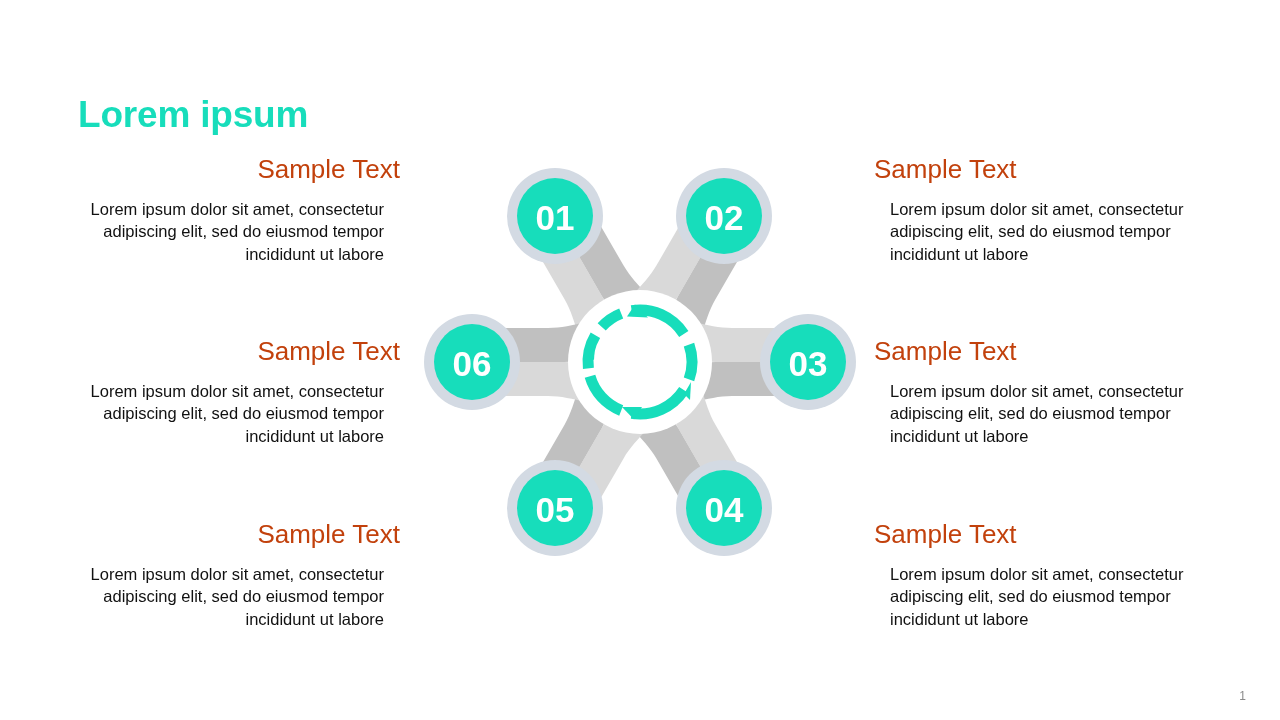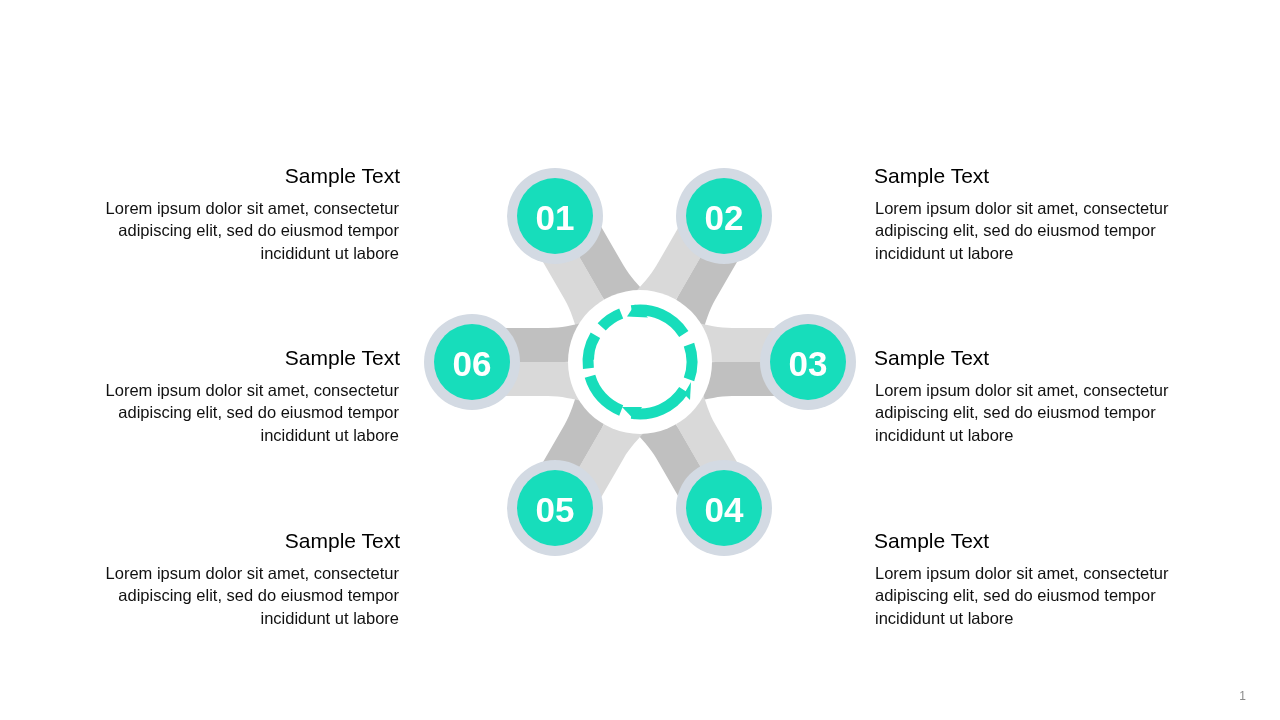--- a/index.html
+++ b/index.html
@@ -33,31 +33,31 @@
 
   
   .text-block {
     position: absolute;
     width: 336px;
   }
   .text-block.left  { left: 64px;  text-align: right; }
   .text-block.right { left: 874px; text-align: left;  }
 
   .tb-heading {
-    font-size: 21px;
-    color: #000000;
+    font-size: 26px;
+    color: #c2410c;
     line-height: 26px;
-    margin: 15px 0 8px 0;
+    margin: 8px 0 8px 0;
     white-space: nowrap;
   }
   .tb-body {
     font-size: 16.5px;
     color: #111111;
     line-height: 22.4px;
-    margin: 1px;
+    margin: 16px;
   }
 
   .row1.left  { top: 148px; }
   .row1.right { top: 148px; }
   .row2.left  { top: 330px; }
   .row2.right { top: 330px; }
   .row3.left  { top: 513px; }
   .row3.right { top: 513px; }
 
   
@@ -86,20 +86,21 @@
     bottom: 17px;
     font-size: 12px;
     color: #8a8a8a;
   }
 </style>
 </head>
 <body>
 
 <div id="slide">
 
+  <div id="slide-title">Lorem ipsum</div>
 
   <div class="text-block left row1">
     <p class="tb-heading">Sample Text</p>
     <p class="tb-body">Lorem ipsum dolor sit amet, consectetur adipiscing elit, sed do eiusmod tempor incididunt ut labore</p>
   </div>
 
   <div class="text-block left row2">
     <p class="tb-heading">Sample Text</p>
     <p class="tb-body">Lorem ipsum dolor sit amet, consectetur adipiscing elit, sed do eiusmod tempor incididunt ut labore</p>
   </div>

